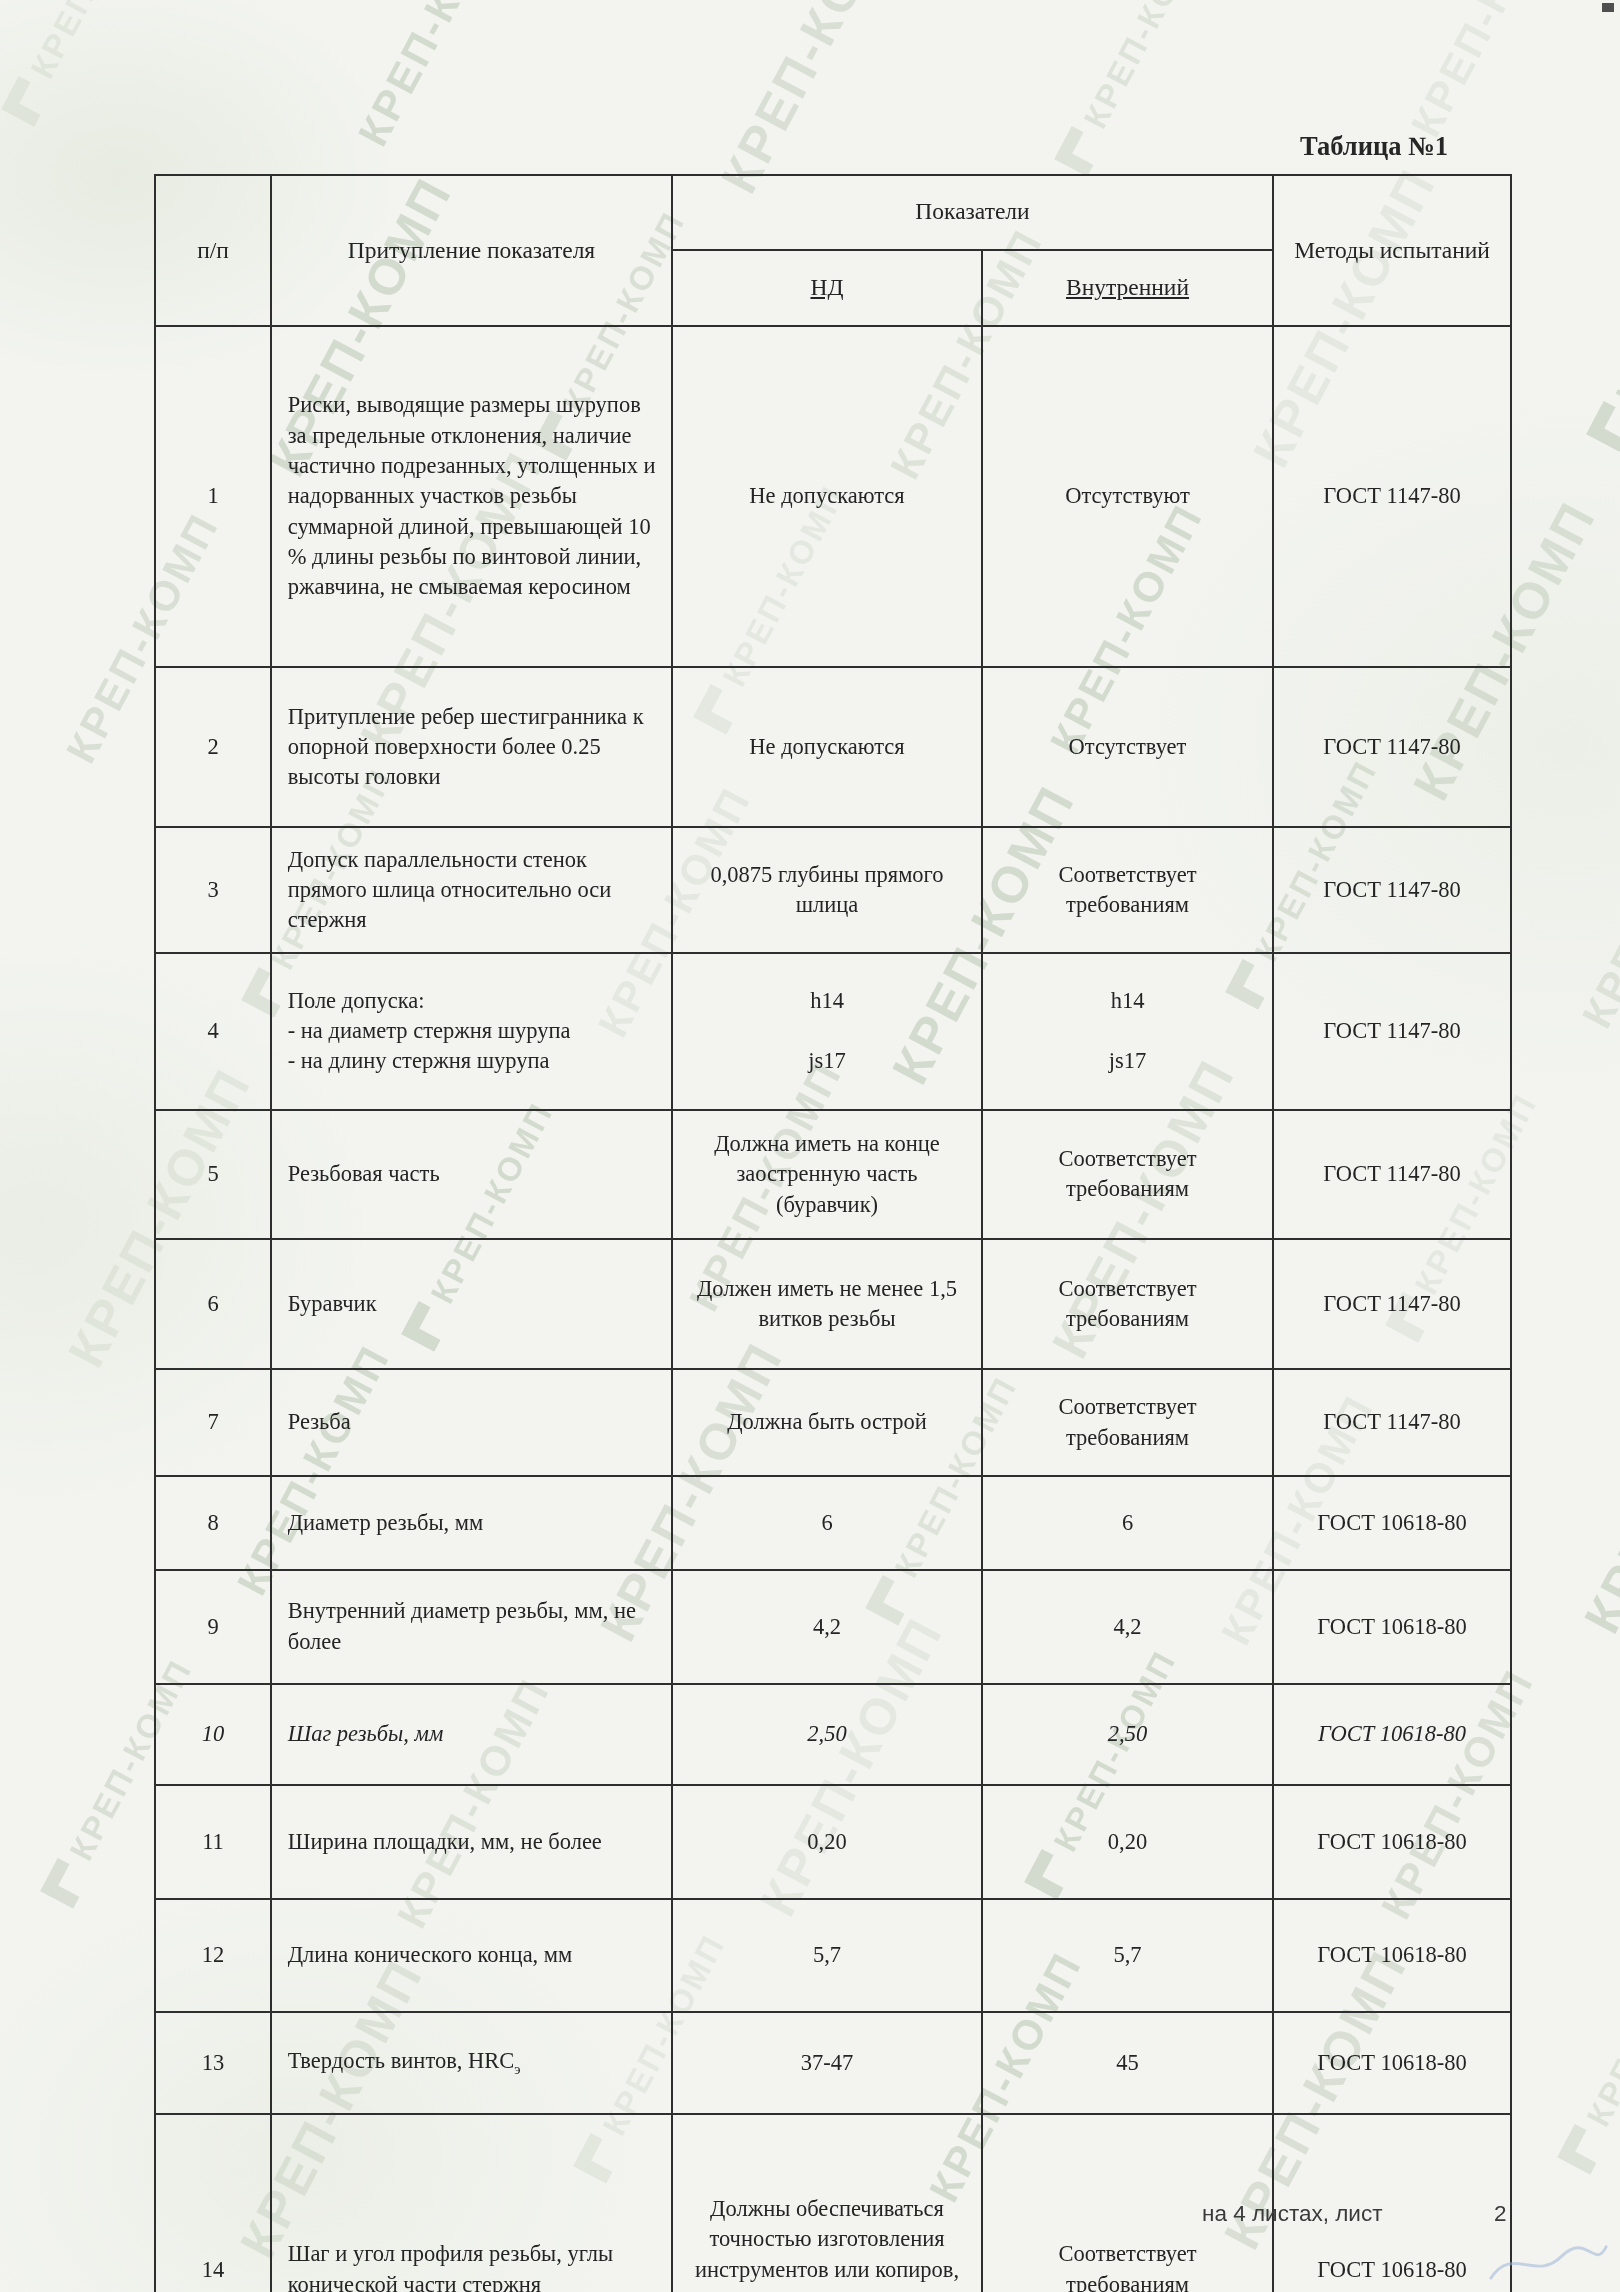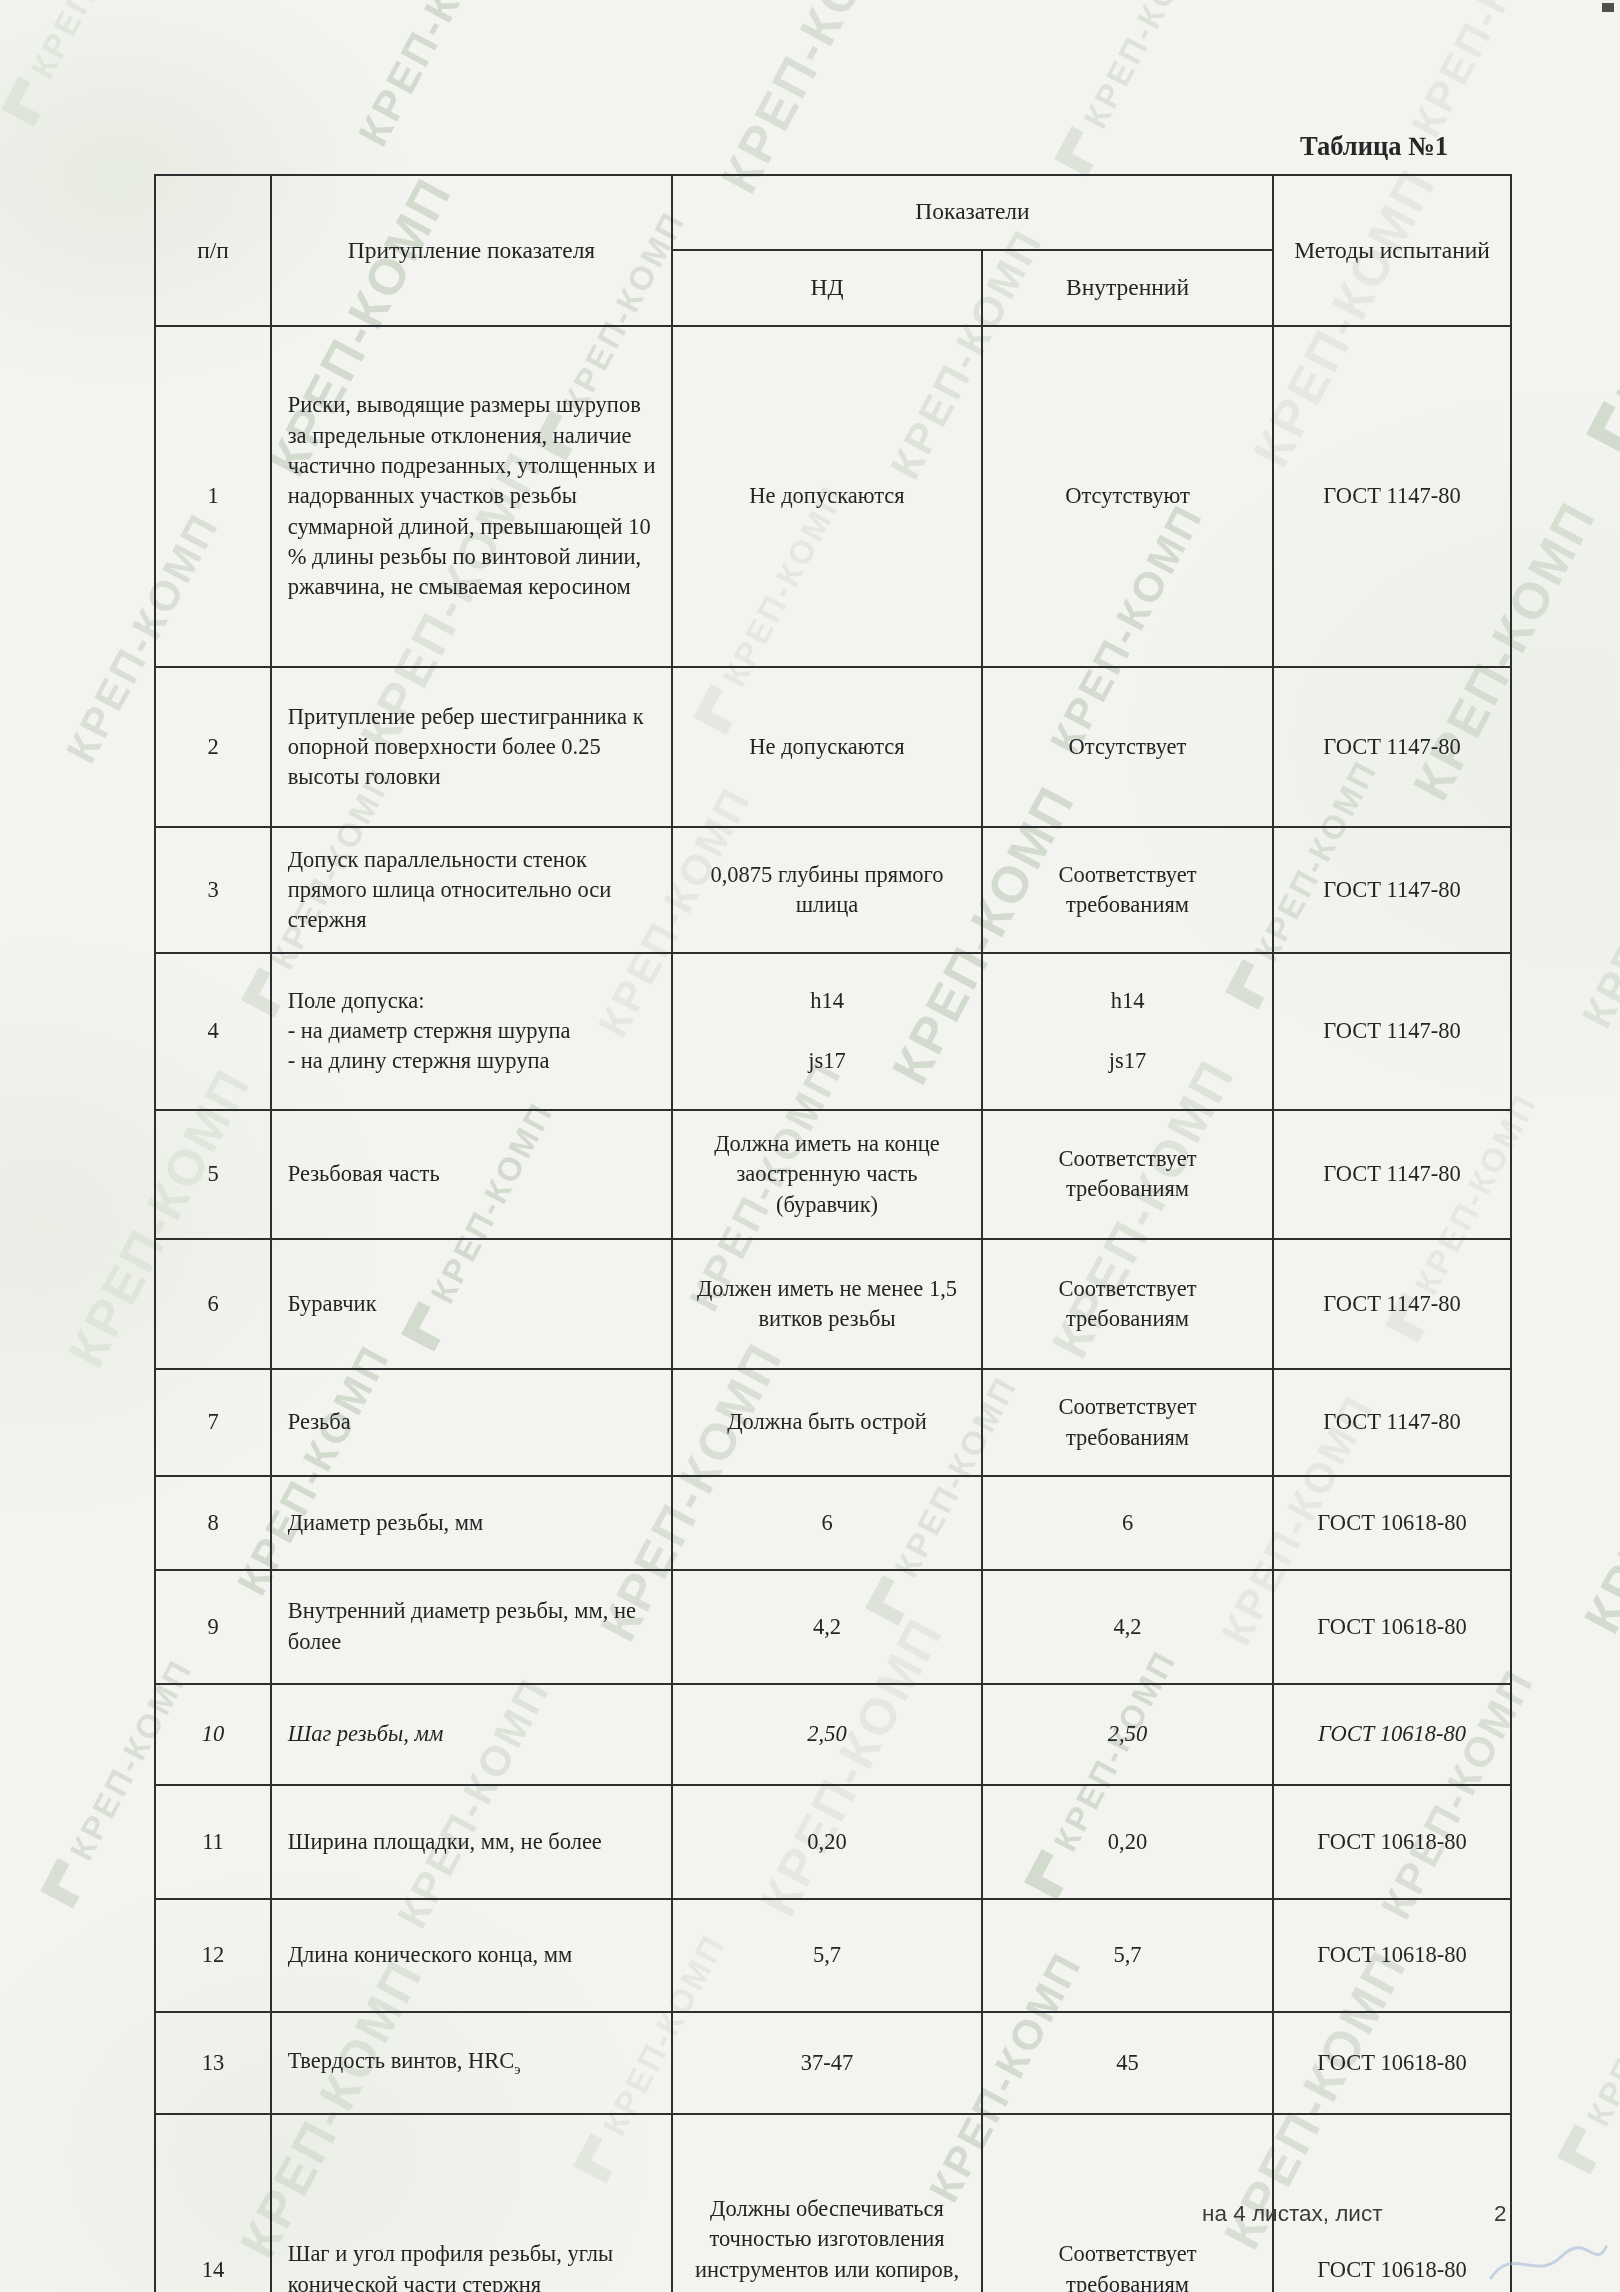--- a/index.html
+++ b/index.html
@@ -48,21 +48,21 @@
   table.protocol col.c4 { width:291px; }
   table.protocol col.c5 { width:238px; }
   table.protocol th, table.protocol td {
     border:2px solid #2e2e2e; padding:7.8px 11.8px;
     vertical-align:middle; text-align:center; font-weight:normal;
     white-space:pre-line; overflow:hidden;
   }
   table.protocol { border:2.9px solid #2a2a2a; }
   table.protocol thead th { font-size:23.5px; }
   table.protocol thead tr.band-top th { height:57px; }
-  table.protocol thead tr.band-sub th { height:59px; }
+  table.protocol thead tr.band-sub th { height:59px;text-decoration:underline; }
   table.protocol thead { border-bottom:2.9px solid #2a2a2a; }
   table.protocol td.c-name { text-align:left; padding-left:15.7px; }
   
   tbody tr:nth-child(1)  td { height:323px;margin-top:35px; }
   tbody tr:nth-child(2)  td { height:143px; }
   tbody tr:nth-child(3)  td { height:108px; }
   tbody tr:nth-child(4)  td { height:139px; }
   tbody tr:nth-child(5)  td { height:112px; }
   tbody tr:nth-child(6)  td { height:112px; }
   tbody tr:nth-child(7)  td { height:90px; }

